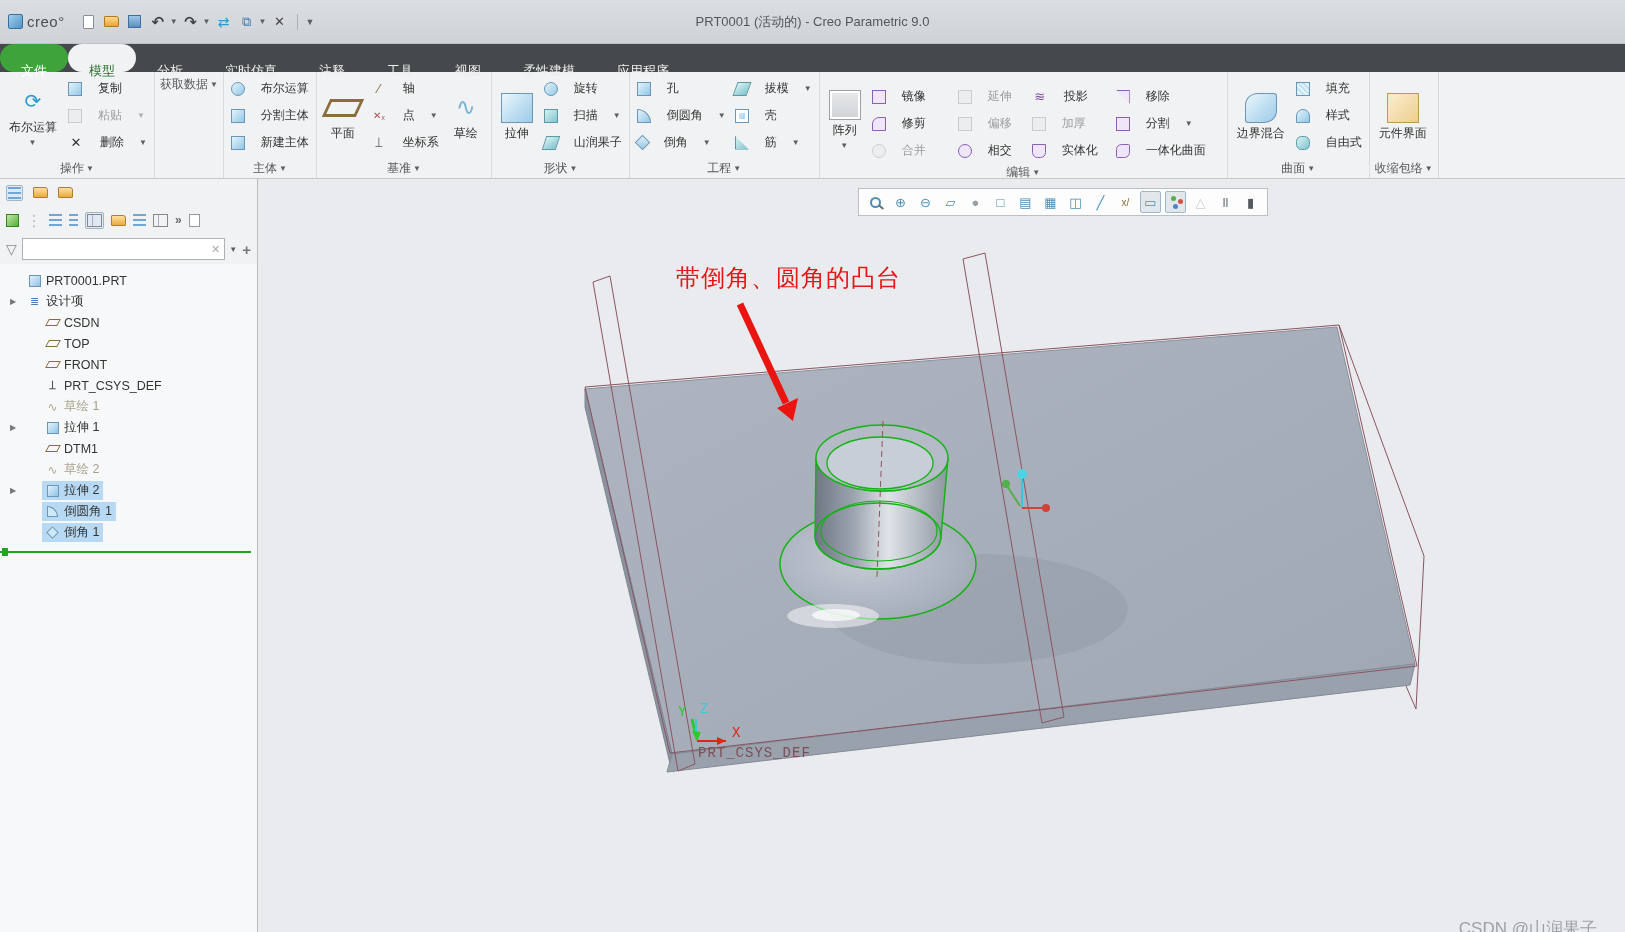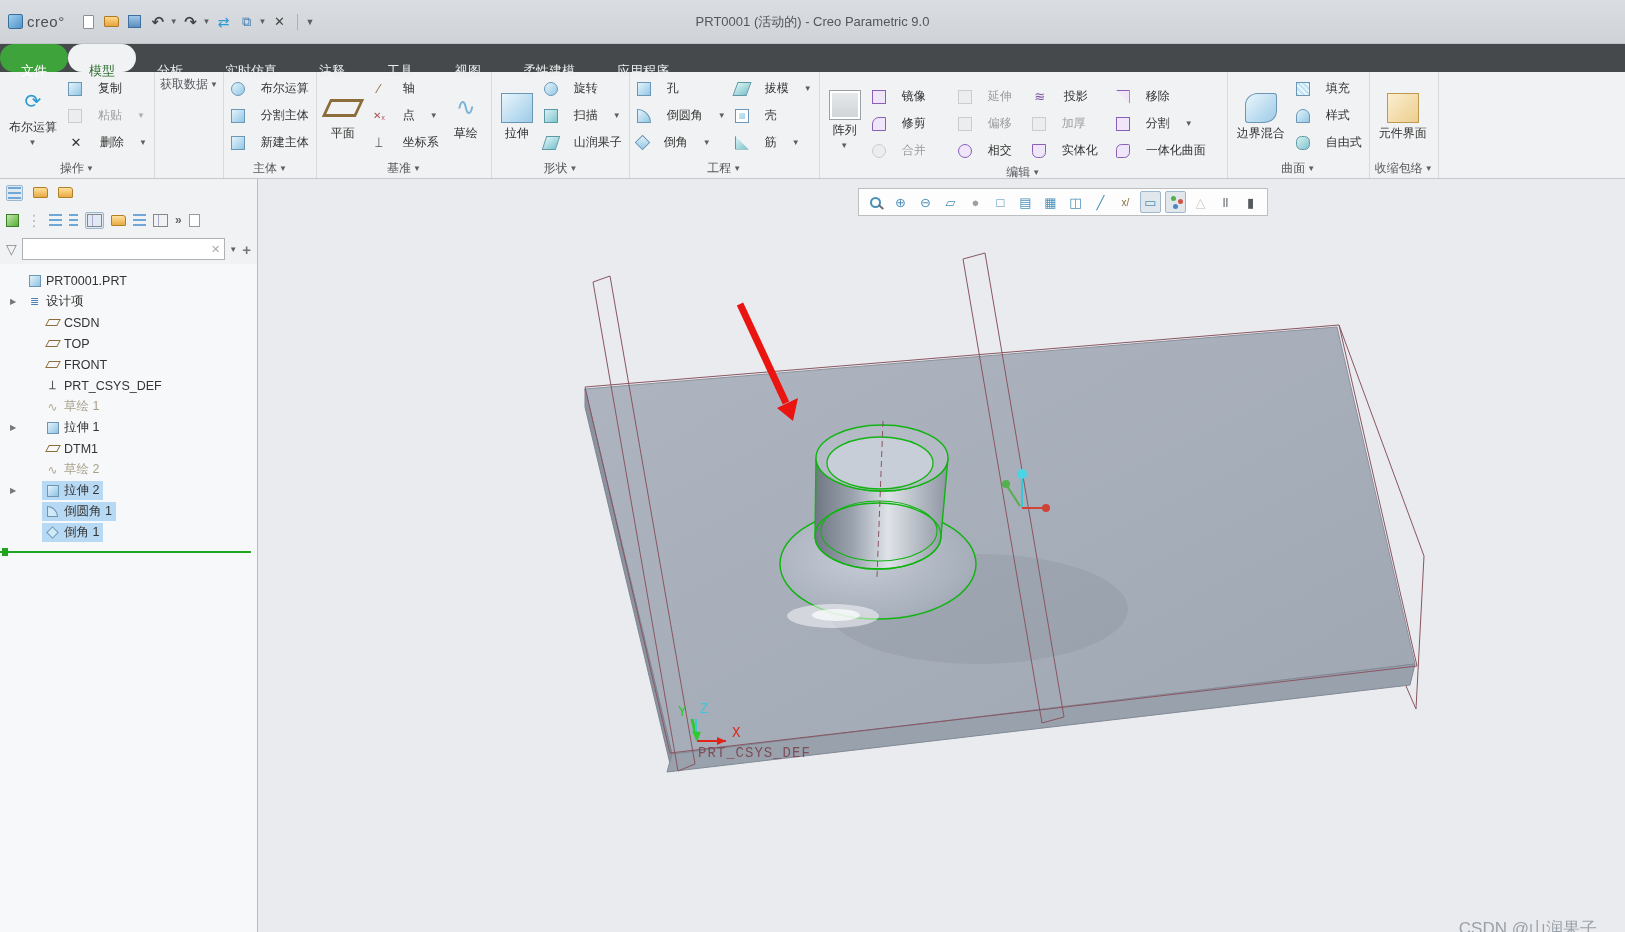--- a/index.html
+++ b/index.html
@@ -704,18 +704,19 @@
         <span class="gt" style="font-size:10px;color:#8a6d3b">x/</span>
         <span class="gt pressed">▭</span>
         <span class="gt pressed">
             <span class="gt-spin"></span>
           </span>
         <span class="gt dis">△</span>
         <span class="gt" style="color:#8b9096;font-weight:bold">‖</span>
         <span class="gt" style="color:#55595d">▮</span>
       </div>
 
+      <div class="annotation">带倒角、圆角的凸台</div>
 
       <div class="watermark">CSDN @山润果子</div>
     </div>
 
   </div>
 </div>
 
 </body></html>

